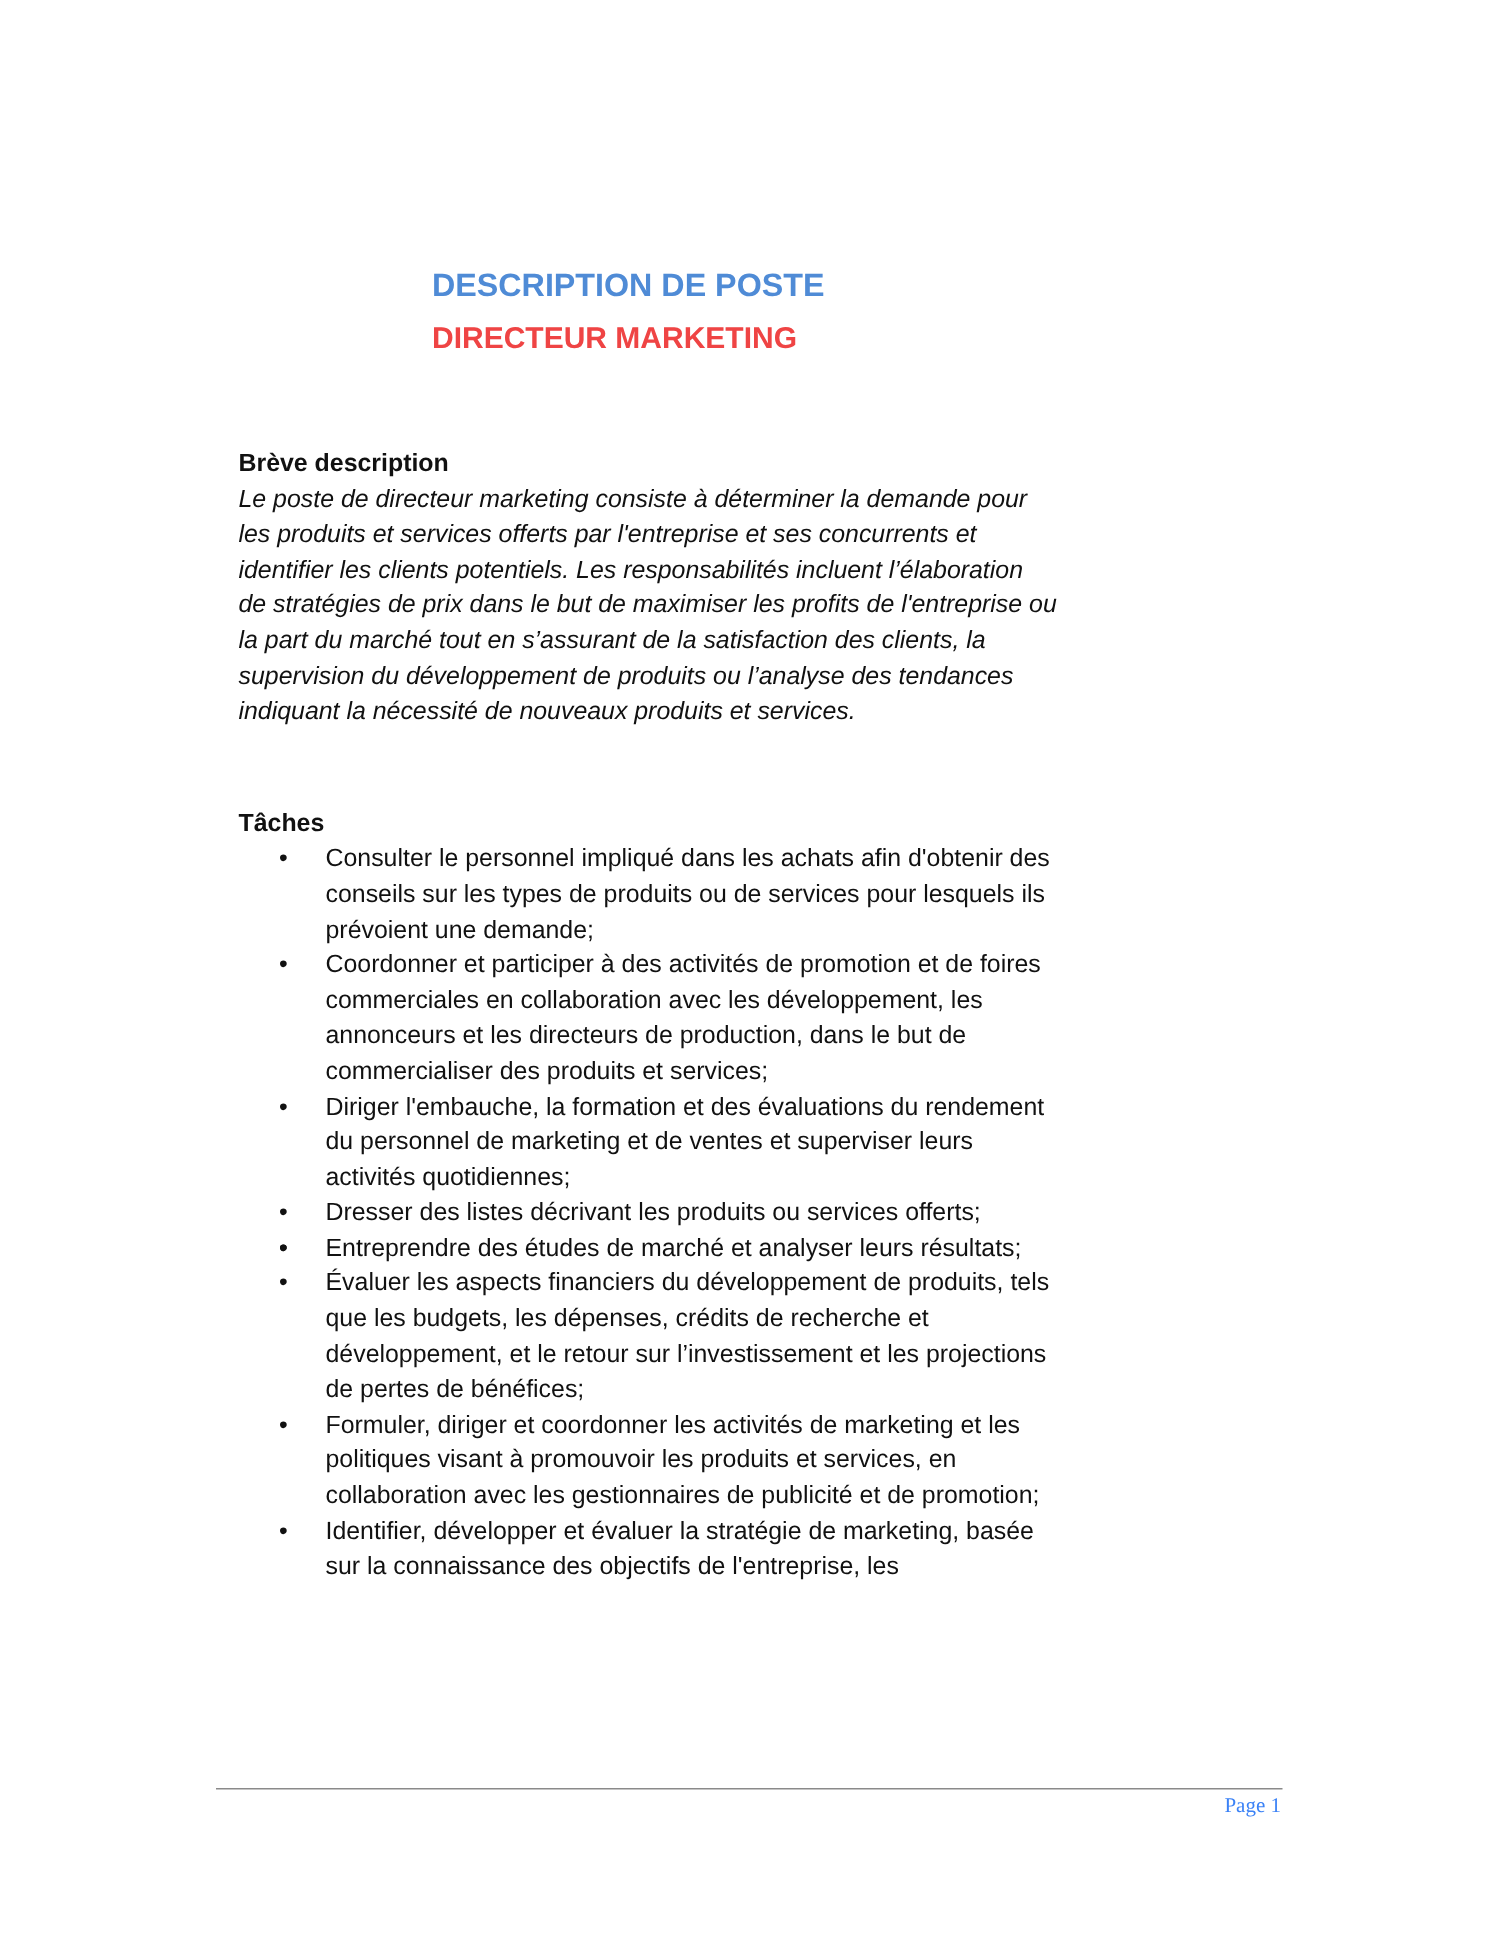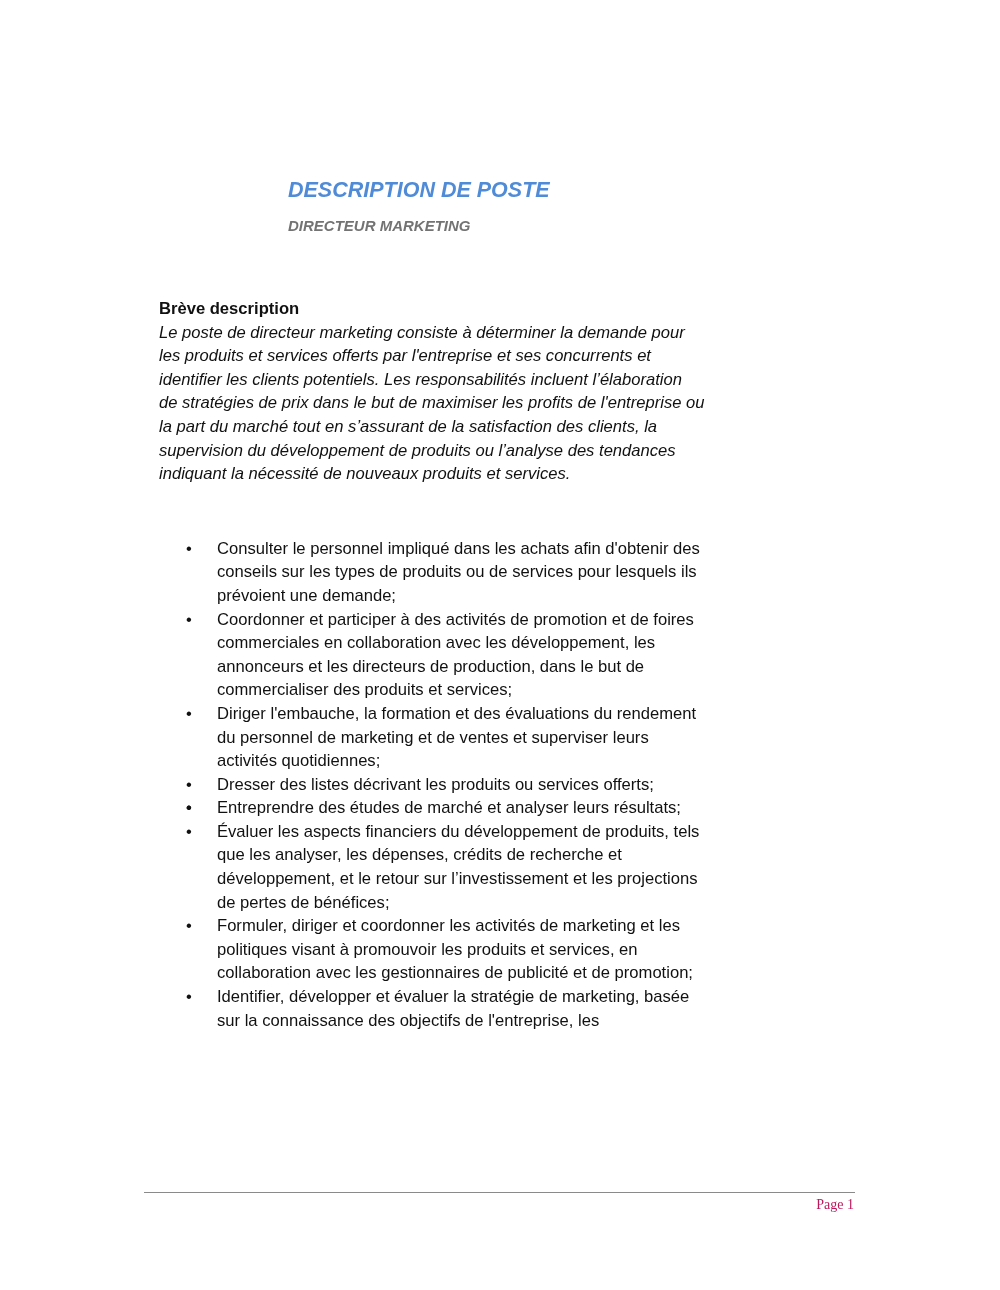--- a/index.html
+++ b/index.html
@@ -1,56 +1,57 @@
 <!DOCTYPE html>
 <html><head>
   <meta charset="utf-8">
   <style>
     html, body { margin: 0; padding: 0; background: #ffffff; }
     body { width: 1000px; height: 1290px; position: relative; overflow: hidden;
            font-family: "Liberation Sans", sans-serif; color: #111111; }
-    .title-block { position: absolute; left: 288px; top: 176px; font-style: italic; }
+    .title-block { position: absolute; left: 288px; top: 176px; }
     .doc-kind { font-weight: bold; font-size: 21.5px; color: #4f8bd6; letter-spacing: 0px; line-height: 28px; }
-    .doc-title { font-weight: bold; font-size: 15px; color: #737373; line-height: 28px; margin-top: 8px; }
+    .doc-title { font-weight: bold; font-size: 20px; color: #ef4444; line-height: 28px; margin-top: 8px; }
     .content { position: absolute; left: 147px; top: 285px; width: 570px;
                font-size: 16.6px; line-height: 23.6px; }
     .section-heading { font-weight: bold; }
     .para { margin: 0; font-style: italic; }
     .section { margin: 12px; }
     .section + .section { margin-top: 51px; }
     ul.tasks { list-style: none; margin: 0; padding: 0; }
     ul.tasks li { position: relative; padding-left: 58px; }
     ul.tasks li .bullet { position: absolute; left: 27px; top: 0; }
     .footer-line { position: absolute; left: 144px; top: 1192px; width: 711px; height: 1px; background: #8a8a8a; }
     .footer-page { position: absolute; right: 146px; top: 1197px; font-family: "Liberation Serif", serif;
-                   font-size: 14px; color: #be185d; }
+                   font-size: 14px; color: #3b82f6; }
   </style>
 </head>
 <body>
 
 <div class="title-block">
   <div class="doc-kind">DESCRIPTION DE POSTE</div>
   <div class="doc-title">DIRECTEUR MARKETING</div>
 </div>
 
 <div class="content">
   <div class="section">
     <div class="section-heading">Brève description</div>
     <p class="para">Le poste de directeur marketing consiste à déterminer la demande pour les produits et services offerts par l'entreprise et ses concurrents et identifier les clients potentiels. Les responsabilités incluent l’élaboration de stratégies de prix dans le but de maximiser les profits de l'entreprise ou la part du marché tout en s’assurant de la satisfaction des clients, la supervision du développement de produits ou l’analyse des tendances indiquant la nécessité de nouveaux produits et services.</p>
   </div>
 
   <div class="section">
+    <div class="section-heading">Tâches</div>
     <ul class="tasks">
       <li><span class="bullet">•</span><span>Consulter le personnel impliqué dans les achats afin d'obtenir des conseils sur les types de produits ou de services pour lesquels ils prévoient une demande;</span></li>
       <li><span class="bullet">•</span><span>Coordonner et participer à des activités de promotion et de foires commerciales en collaboration avec les développement, les annonceurs et les directeurs de production, dans le but de commercialiser des produits et services;</span></li>
       <li><span class="bullet">•</span><span>Diriger l'embauche, la formation et des évaluations du rendement du personnel de marketing et de ventes et superviser leurs activités quotidiennes;</span></li>
       <li><span class="bullet">•</span><span>Dresser des listes décrivant les produits ou services offerts;</span></li>
       <li><span class="bullet">•</span></li>
       <li><span class="bullet">•</span><span>Entreprendre des études de marché et analyser leurs résultats;</span></li>
-      <li><span class="bullet">•</span><span>Évaluer les aspects financiers du développement de produits, tels que les analyser, les dépenses, crédits de recherche et développement, et le retour sur l’investissement et les projections de pertes de bénéfices;</span></li>
+      <li><span class="bullet">•</span><span>Évaluer les aspects financiers du développement de produits, tels que les budgets, les dépenses, crédits de recherche et développement, et le retour sur l’investissement et les projections de pertes de bénéfices;</span></li>
       <li><span class="bullet">•</span><span>Formuler, diriger et coordonner les activités de marketing et les politiques visant à promouvoir les produits et services, en collaboration avec les gestionnaires de publicité et de promotion;</span></li>
       <li><span class="bullet">•</span><span>Identifier, développer et évaluer la stratégie de marketing, basée sur la connaissance des objectifs de l'entreprise, les</span></li>
     </ul>
   </div>
 </div>
 
 <div class="footer-line"></div>
 <div class="footer-page">Page 1</div>
 
 </body></html>

